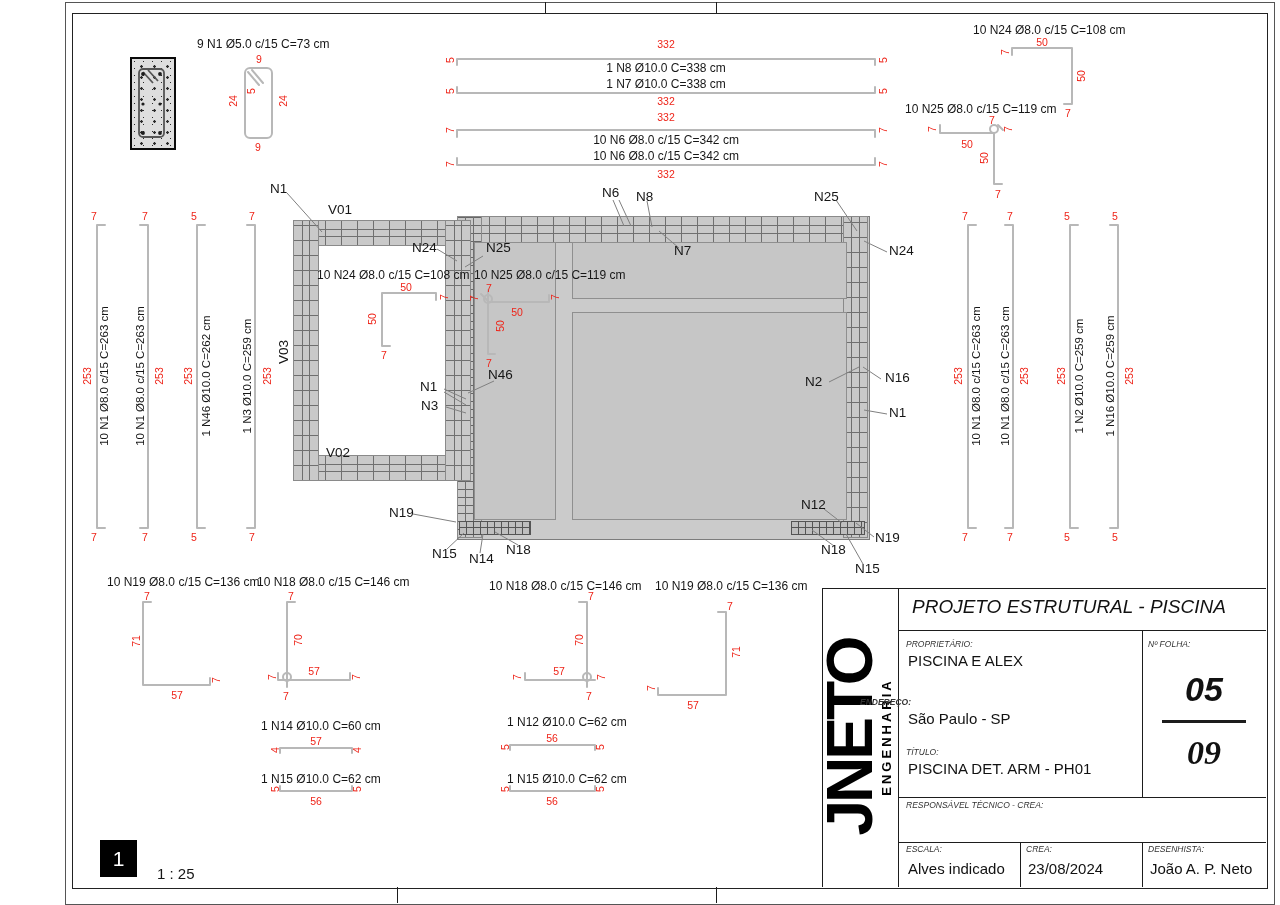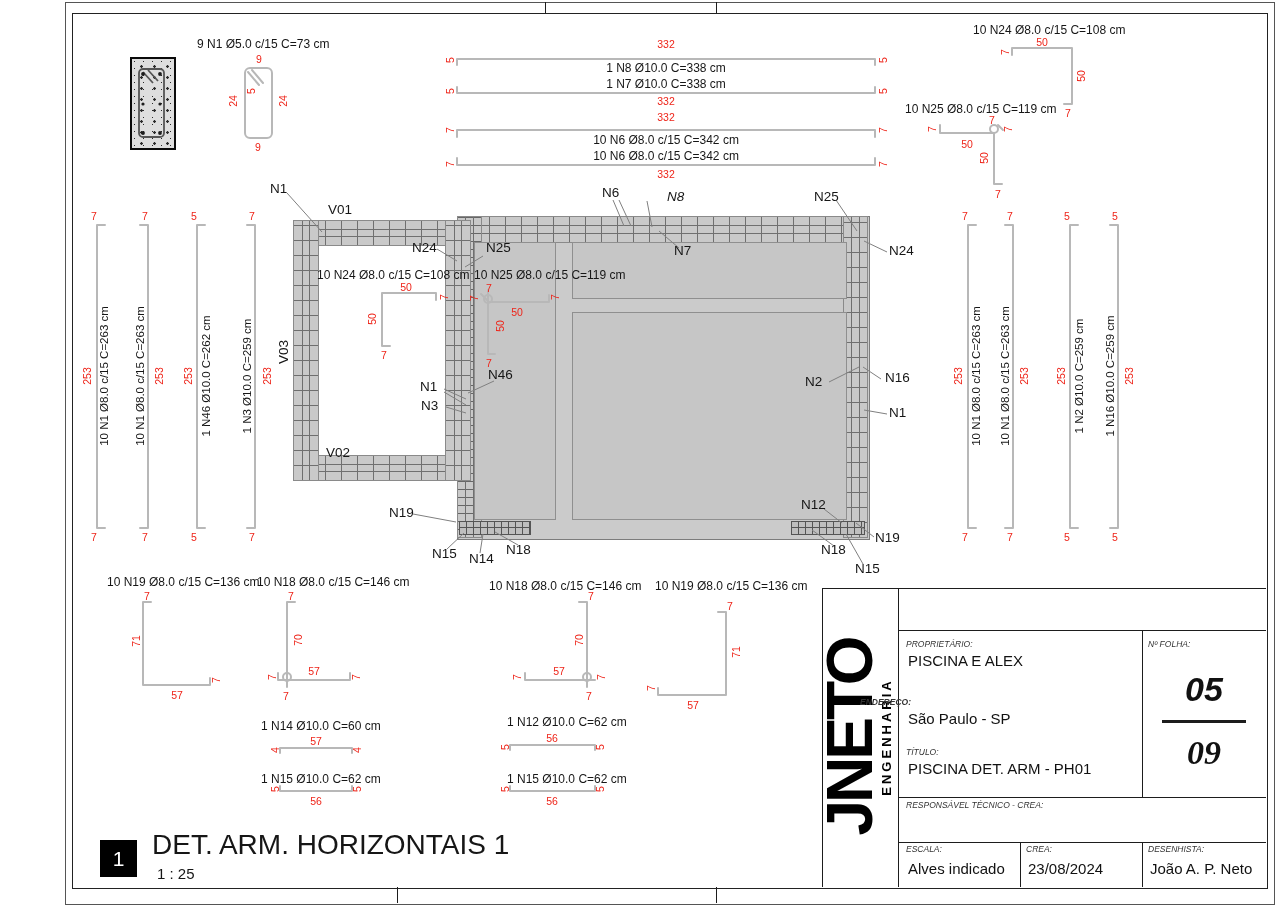--- a/index.html
+++ b/index.html
@@ -233,21 +233,21 @@
   <div class="dim cx" style="left:489px;top:283px;">7</div>
   <div class="dim rot" style="left:474px;top:298px;">7</div>
   <div class="dim rot" style="left:555px;top:297px;">7</div>
   <div class="dim cx" style="left:517px;top:307px;">50</div>
   <div class="dim rot" style="left:500px;top:326px;">50</div>
   <div class="dim cx" style="left:489px;top:358px;">7</div>
   <div class="t cal" style="left:488px;top:368px;">N46</div>
   <div class="t cal" style="left:420px;top:380px;">N1</div>
   <div class="t cal" style="left:421px;top:399px;">N3</div>
   <div class="t cal" style="left:602px;top:186px;">N6</div>
-  <div class="t cal" style="left:667px;top:190px;font-style:italic;">N8</div>
+  <div class="t cal" style="left:636px;top:190px;">N8</div>
   <div class="t cal" style="left:674px;top:244px;">N7</div>
   <div class="t cal" style="left:814px;top:190px;">N25</div>
   <div class="t cal" style="left:889px;top:244px;">N24</div>
   <div class="t cal" style="left:805px;top:375px;">N2</div>
   <div class="t cal" style="left:885px;top:371px;">N16</div>
   <div class="t cal" style="left:889px;top:406px;">N1</div>
   <div class="t cal" style="left:801px;top:498px;">N12</div>
   <div class="t cal" style="left:875px;top:531px;">N19</div>
   <div class="t cal" style="left:821px;top:543px;">N18</div>
   <div class="t cal" style="left:855px;top:562px;">N15</div>
@@ -297,37 +297,37 @@
   <div class="dim rot" style="left:505px;top:747px;">5</div>
   <div class="dim rot" style="left:600px;top:747px;">5</div>
   <div class="t" style="left:507px;top:773px;">1 N15 Ø10.0 C=62 cm</div>
   <div class="dim rot" style="left:505px;top:789px;">5</div>
   <div class="dim rot" style="left:600px;top:789px;">5</div>
   <div class="dim cx" style="left:552px;top:796px;">56</div>
 
   <div class="viewnum" style="left:100px;top:840px;width:37px;height:37px;">
     <span>1</span>
   </div>
-  <div class="t" style="left:152px;top:831px;font-size:28px;">DET. ARM. HORIZONTAIS 1</div>
   <div class="t" style="left:157px;top:866px;font-size:15px;">1 : 25</div>
 
   <div class="ln" style="left:822px;top:588px;width:444px;height:1.4px;"></div>
   <div class="ln" style="left:822px;top:588px;width:1.4px;height:299px;"></div>
   <div class="ln" style="left:898px;top:588px;width:1.4px;height:299px;"></div>
   <div class="ln" style="left:898px;top:630px;width:368px;height:1.2px;"></div>
   <div class="ln" style="left:1142px;top:630px;width:1.2px;height:167px;"></div>
   <div class="ln" style="left:898px;top:797px;width:368px;height:1.2px;"></div>
   <div class="ln" style="left:898px;top:842px;width:368px;height:1.2px;"></div>
   <div class="ln" style="left:1020px;top:842px;width:1.2px;height:45px;"></div>
   <div class="ln" style="left: 1142px;top:842px;width:1.2px;height:45px;"></div>
   <div class="ln" style="left:1162px;top:720px;width:84px;height:2.5px;"></div>
 
   <div class="logo-main" style="left:850px;top:737px;">JNETO</div>
   <div class="logo-sub" style="left:886px;top:737px;">ENGENHARIA</div>
 
+  <div class="tb-val" style="left:912px;top:597px;font-size:19px;font-style:italic;">PROJETO ESTRUTURAL - PISCINA</div>
   <div class="tb-lab" style="left:906px;top:640px;">PROPRIETÁRIO:</div>
   <div class="tb-val" style="left:908px;top:653px;">PISCINA E ALEX</div>
   <div class="tb-lab" style="left:860px;top:698px;font-weight:bold;">ENDEREÇO:</div>
   <div class="tb-val" style="left:908px;top:711px;">São Paulo - SP</div>
   <div class="tb-lab" style="left:906px;top:748px;">TÍTULO:</div>
   <div class="tb-val" style="left:908px;top:761px;">PISCINA DET. ARM - PH01</div>
   <div class="tb-lab" style="left:1148px;top:640px;">Nº FOLHA:</div>
   <div class="tb-big" style="left:1204px;top:672px;">05</div>
   <div class="tb-big" style="left:1204px;top:736px;font-family:Liberation Serif, serif;">09</div>
   <div class="tb-lab" style="left:906px;top:801px;">RESPONSÁVEL TÉCNICO - CREA:</div>

